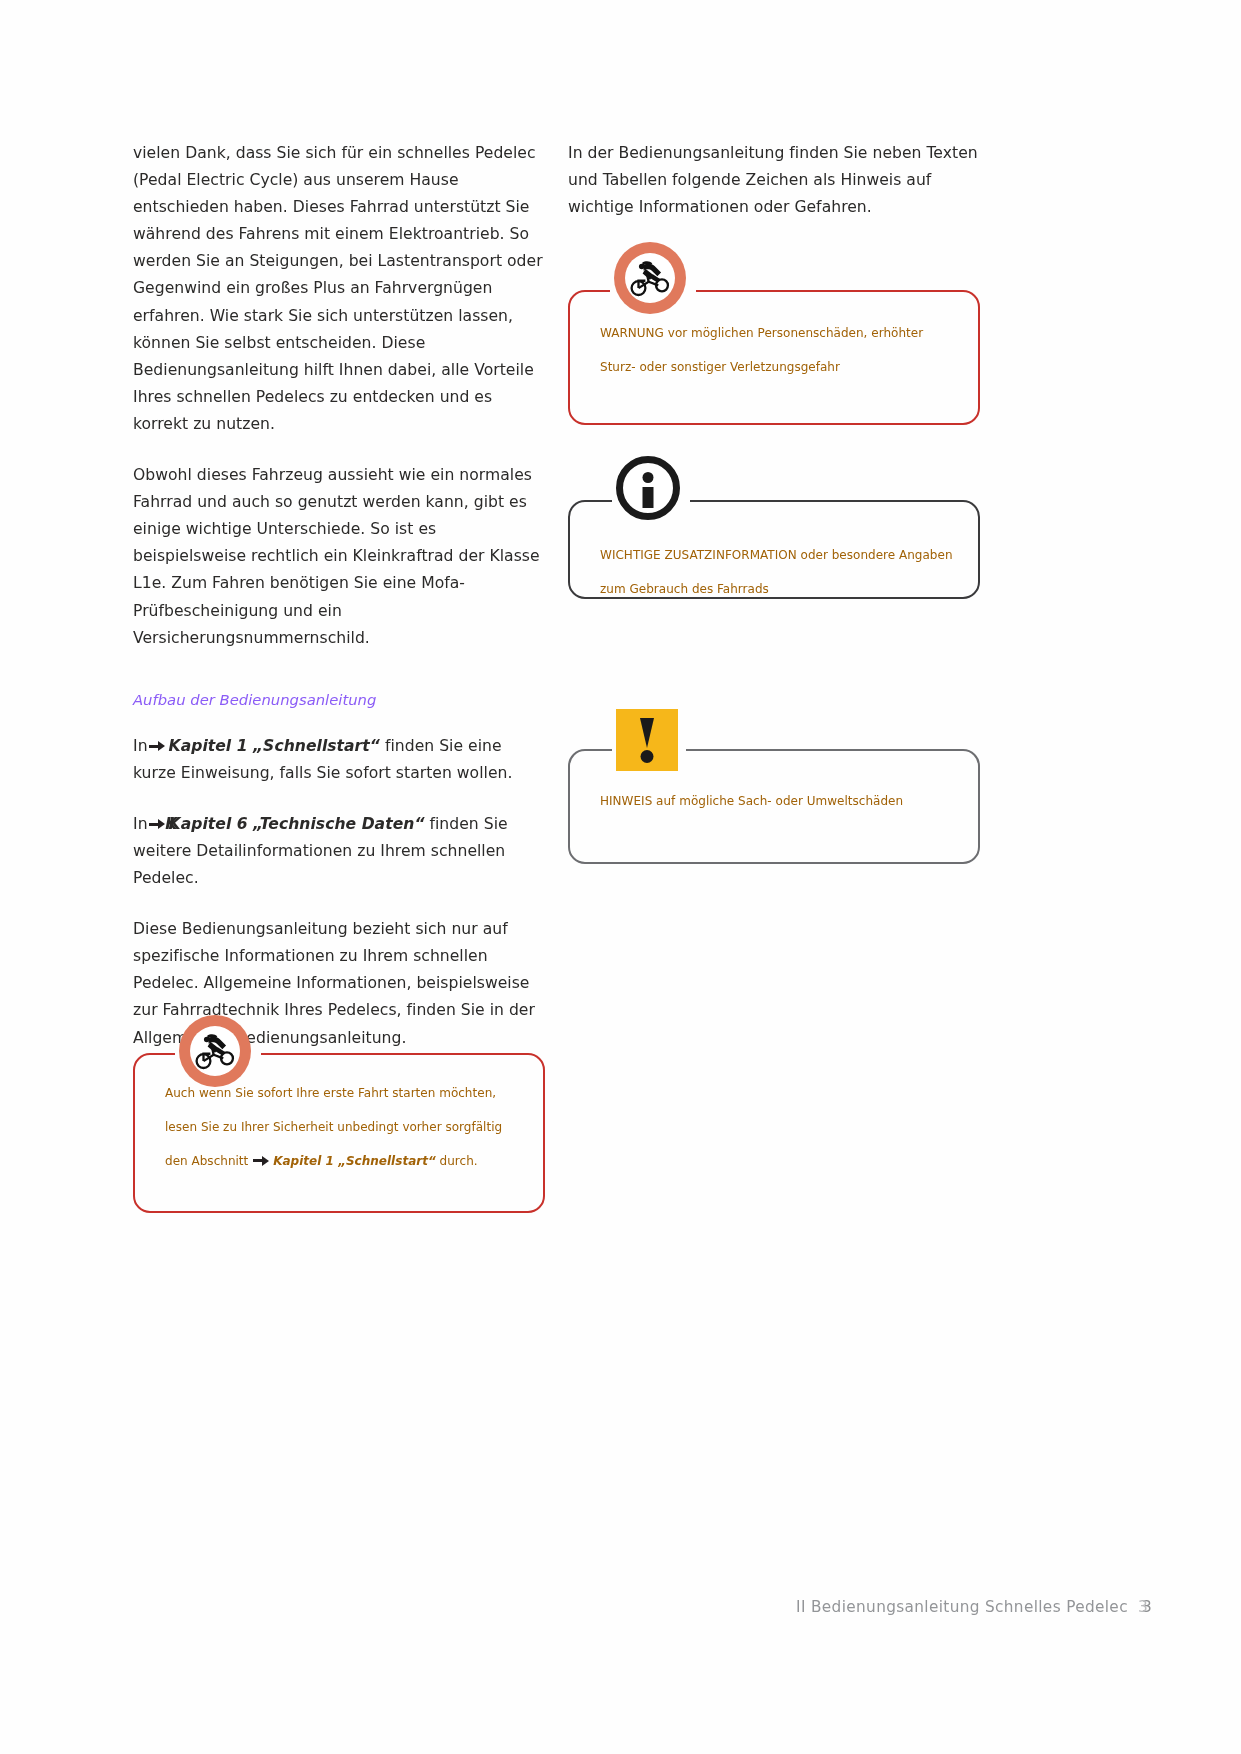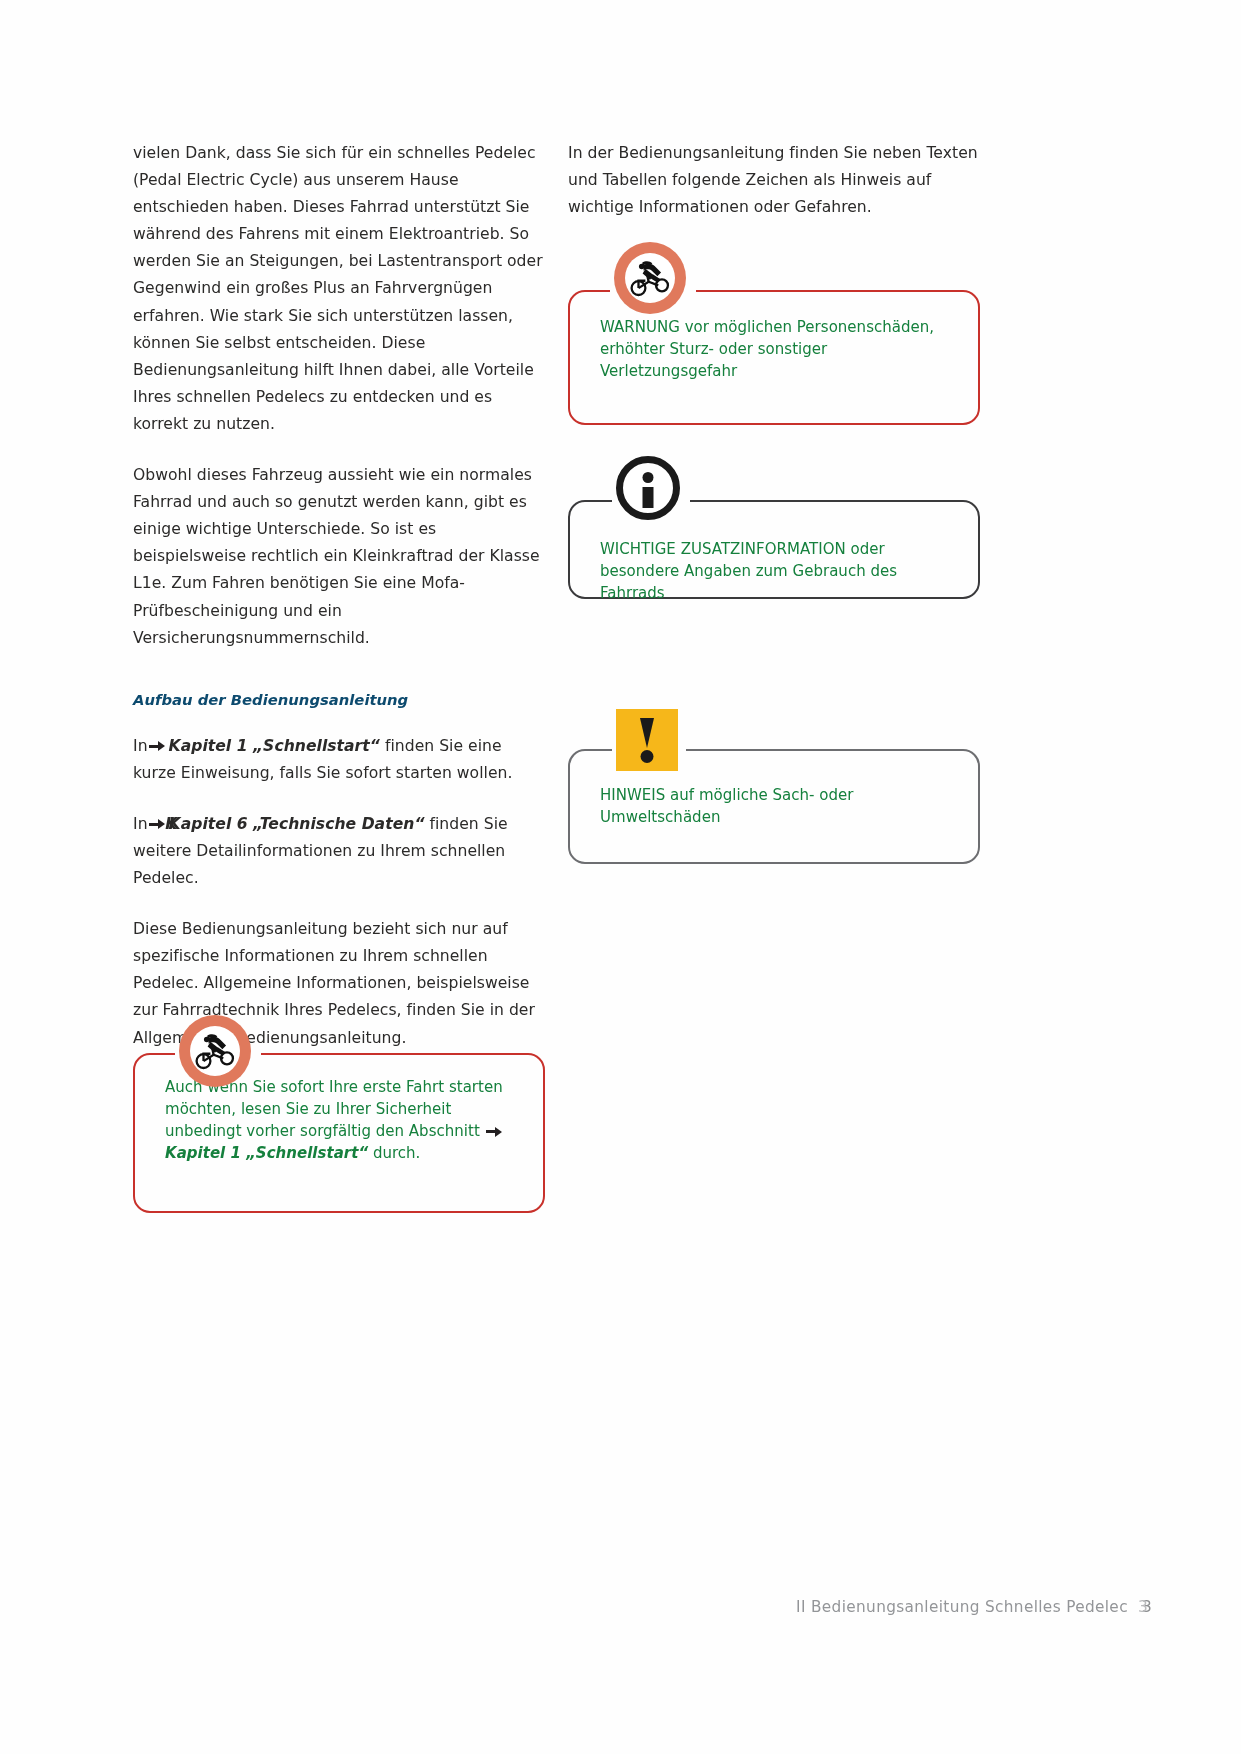--- a/index.html
+++ b/index.html
@@ -46,25 +46,25 @@
     font-size: 15.6px;
     line-height: 27.1px;
     margin: 0 0 24px 0;
     color: #2b2a29;
     letter-spacing: 0.03px;
   }
   p.body:last-child { margin-bottom: 0; }
 
   .subhead {
     font-style: italic;
-    font-weight: 700;
+    font-weight: 400;
     font-size: 14.8px;
     line-height: 27px;
     margin: 34px 0 20px 0;
-    color: #0c4a6e;
+    color: #8b5cf6;
   }
 
   .ref {
     font-style: italic;
     font-weight: 700;
     white-space: nowrap;
   }
   .ref-dbl {
     font-style: italic;
     font-weight: 700;
@@ -120,23 +120,23 @@
     box-sizing: border-box;
   }
   .callout.warning .cbox { border: 2.1px solid #c8312b; }
   .callout.info    .cbox { border: 2.1px solid #3a3a3c; }
   .callout.notice  .cbox { border: 2.1px solid #6d6e71; }
 
   .callout .ctext {
     position: absolute;
     left: 32px;
     right: 26px;
-    font-size: 15px;
-    line-height: 22px;
-    color: #15803d;
+    font-size: 12px;
+    line-height: 34px;
+    color: #a16207;
     letter-spacing: 0.02px;
   }
 
   
   .badge {
     position: absolute;
     z-index: 5;
   }
 
   

